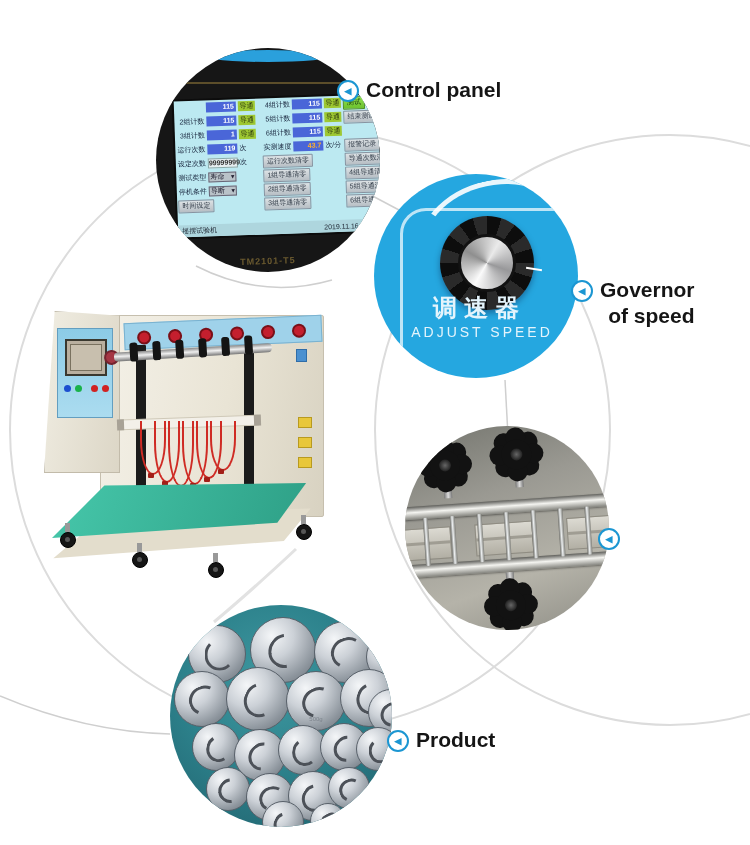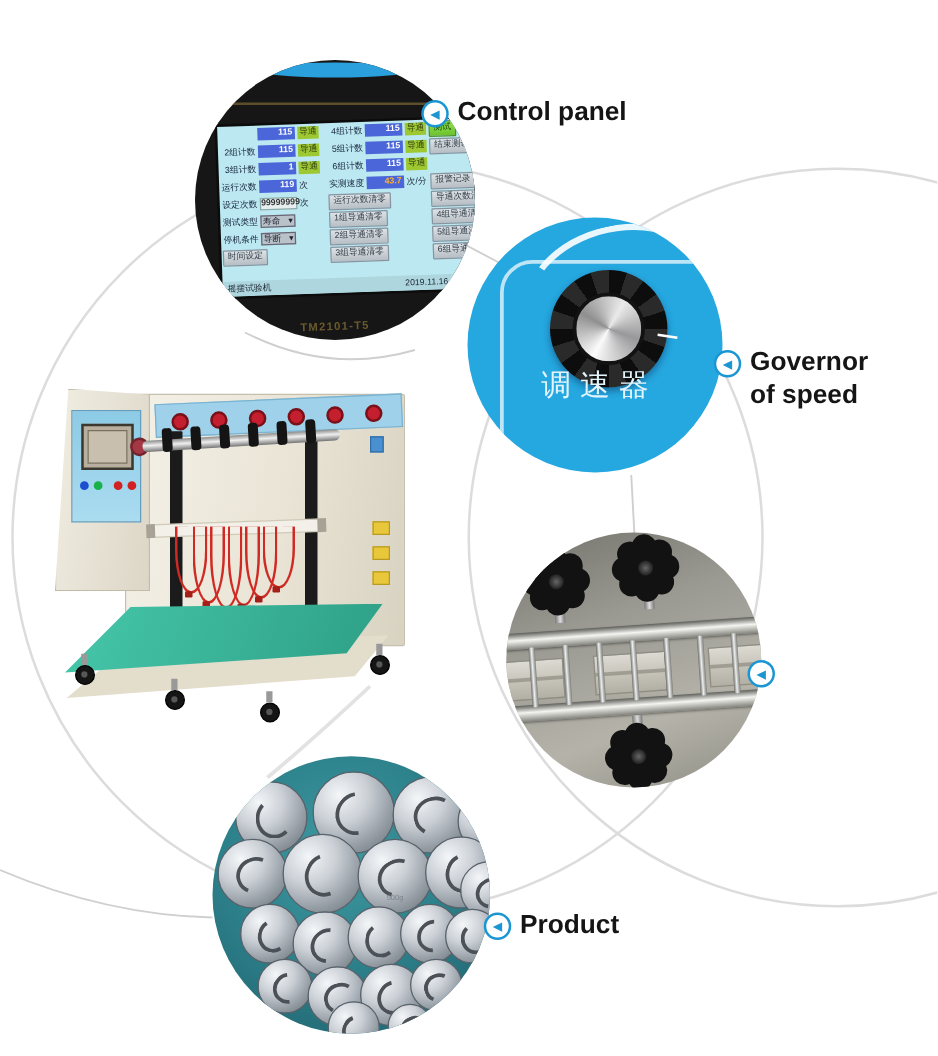--- a/index.html
+++ b/index.html
@@ -8,21 +8,21 @@
   
   #decor{position:absolute;left:0;top:0;z-index:0;}
   
   .pcircle{position:absolute;border-radius:50%;overflow:hidden;z-index:2;}
   
   .callout{position:absolute;display:flex;gap:7px;align-items:flex-start;z-index:3;
            font-weight:bold;font-size:21px;color:#151515;line-height:26px;}
   .callout .ico{flex:0 0 auto;width:18px;height:18px;margin-top:3px;border-radius:50%;
                 border:2px solid #1b96d2;background:#fff;display:flex;align-items:center;
                 justify-content:center;font-size:9px;color:#1b96d2;line-height:1;}
-  .callout .lines span{display:block;}
+  .callout .lines span{display:block;text-align:right;}
   
   #cp-circle{left:156px;top:48px;width:224px;height:224px;background:#161616;}
   .cp-bluetop{position:absolute;left:48px;top:2px;width:128px;height:12px;background:#2aa0dc;
               border-radius:50%;}
   .cp-bronze{position:absolute;left:0;top:34px;width:100%;height:2px;background:#6e5c30;opacity:.8;}
   .hmi{position:absolute;left:20px;top:50px;width:204px;height:136px;background:#bce9f1;
        transform:rotate(-2deg);font-size:7px;color:#15223a;overflow:hidden;
        box-shadow:0 0 0 2px #0c0c0c;}
   .hmi-row{display:flex;align-items:center;height:14px;padding-left:1px;}
   .hcell{display:flex;align-items:center;gap:2px;}
@@ -54,21 +54,21 @@
            border-top:5px solid rgba(255,255,255,.9);border-radius:50%;transform:rotate(-12deg);}
   .knob-outer{position:absolute;left:66px;top:42px;width:94px;height:94px;border-radius:50%;
               background:repeating-conic-gradient(#0d0d0d 0 18deg,#2a2a2a 18deg 36deg);
               box-shadow:0 3px 6px rgba(0,0,40,.35);}
   .knob-inner{position:absolute;left:84px;top:60px;width:58px;height:58px;border-radius:50%;
               border:3px solid #121212;box-sizing:border-box;
               background:conic-gradient(from 210deg,#fbfbfb,#8f8f8f 90deg,#eaeaea 180deg,#98989a 260deg,#fbfbfb);}
   .knob-pointer{position:absolute;left:152px;top:94px;width:16px;height:2px;background:#fff;
                 transform:rotate(9deg);}
   .gov-cn{position:absolute;left:0;top:118px;width:100%;text-align:center;color:#e4f4fc;
-          font-size:24px;letter-spacing:7px;text-indent:7px;}
+          font-size:24px;letter-spacing:7px;text-indent:7px;font-weight:bold;}
   .gov-en{position:absolute;left:6px;top:150px;width:100%;text-align:center;color:#e4f4fc;
           font-size:14px;letter-spacing:3px;white-space:nowrap;}
   
   #fx-circle{left:405px;top:426px;width:204px;height:204px;
              background:linear-gradient(160deg,#73746d 0%,#9a9992 35%,#b5b3a9 70%,#8e8d85 100%);}
   .rail-group{position:absolute;left:-14px;top:28px;width:240px;height:160px;transform:rotate(-4deg);}
   .rail{position:absolute;left:0;width:240px;height:13px;border-radius:2px;
         background:linear-gradient(#5f5f5b,#f4f4f0 45%,#84847e);box-shadow:0 1px 2px rgba(0,0,0,.4);}
   .rail.top{top:46px;}
   .rail.bot{top:104px;}
@@ -350,20 +350,21 @@
     <div class="cp-model">TM2101-T5</div>
   </div>
 
   <div id="gov-circle" class="pcircle">
     <div class="gov-plate"></div>
     <div class="gov-arc"></div>
     <div class="knob-outer"></div>
     <div class="knob-inner"></div>
     <div class="knob-pointer"></div>
     <div class="gov-cn">调速器</div>
+    <div class="gov-en">ADJUST SPEED</div>
   </div>
 
   <div id="fx-circle" class="pcircle">
     <div class="rail-group" id="rail-group">
       <div class="rail top"></div>
       <div class="rail bot"></div>
       <div class="block" style="left:2px;"></div>
       <div class="block" style="left:84px;"></div>
       <div class="block" style="left:176px;"></div>
       <div class="stem" style="left:56px;top:24px;"></div>

